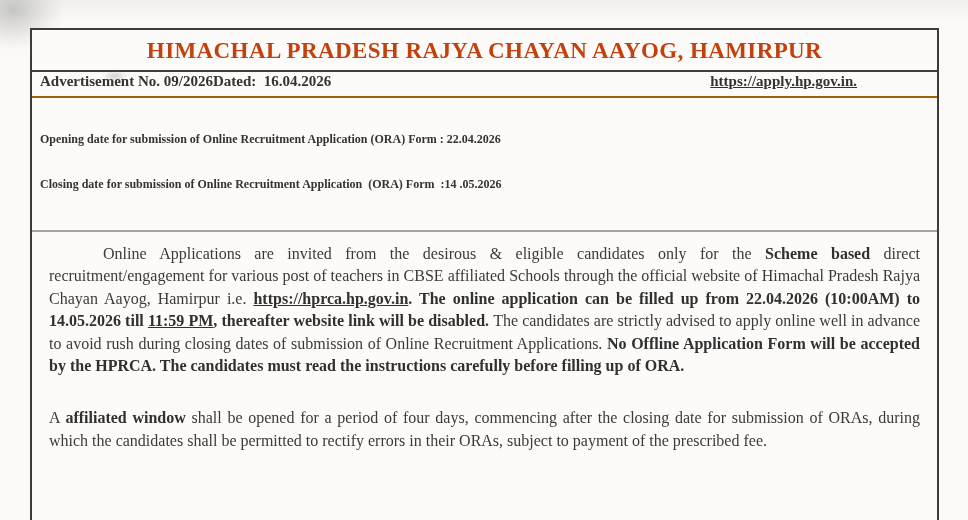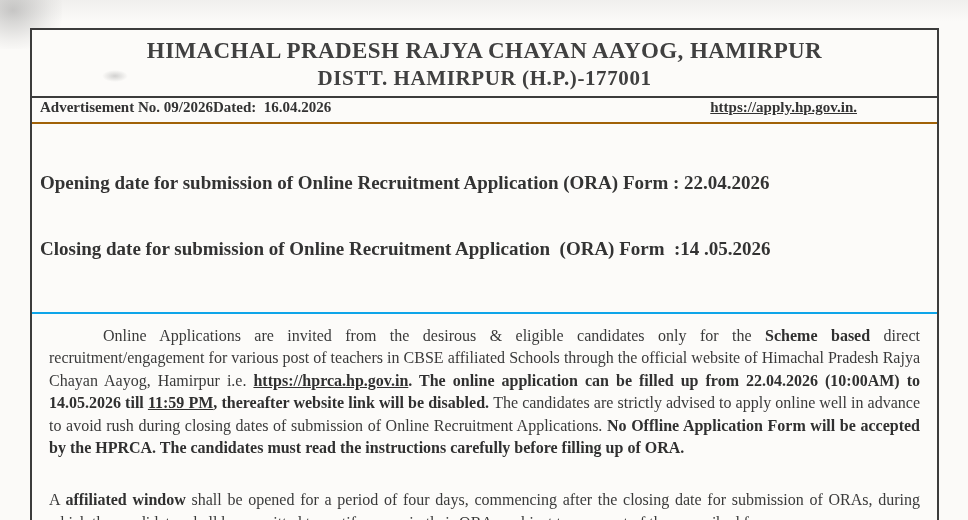--- a/index.html
+++ b/index.html
@@ -46,21 +46,21 @@
     border: 2px solid #3c3c3c;
     background: #fcfbf9;
     box-sizing: border-box;
     filter: blur(0.22px);
   }
 
   .title-box {
     border-bottom: 2px solid #3c3c3c;
     text-align: center;
     padding: 7px 8px 5px;
-    color: #404040;
+    color: #c2410c;
   }
   .title-line1 {
     font-size: 23px;
     font-weight: bold;
     letter-spacing: 0.4px;
     line-height: 28px;
   }
   .title-line2 {
     font-size: 21px;
     font-weight: bold;
@@ -81,23 +81,23 @@
   .adv-row .dated {
     font-family: Liberation Serif, serif;
   }
   .adv-row .website {
     margin-left: auto;
     margin-right: 72px;
     text-decoration: underline;
   }
 
   .dates-row {
-    border-bottom: 2px solid #0ea5e9;
+    border-bottom: 2px solid #a3a3a3;
     padding: 4px 8px 8px;
-    font-size: 19px;
+    font-size: 12px;
     font-weight: bold;
     color: #333;
     white-space: pre-wrap;
   }
   .dates-row .closing {
     margin-top: 0;
   }
 
   .body-box {
     padding: 3px 9px 0 9px;
@@ -116,21 +116,20 @@
 <body>
 
 <div class="top-wash"></div>
 <div class="smudge-corner"></div>
 
 <div class="doc">
   <div class="smudge-title"></div>
 
   <div class="title-box">
     <div class="title-line1">HIMACHAL PRADESH RAJYA CHAYAN AAYOG, HAMIRPUR</div>
-    <div class="title-line2">DISTT. HAMIRPUR (H.P.)-177001</div>
   </div>
 
   <div class="adv-row">
     <span>Advertisement No. 09/2026</span>
     <span class="dated">Dated:  16.04.2026</span>
     <span class="website">https://apply.hp.gov.in.</span>
   </div>
 
   <div class="dates-row">
     <div class="opening">Opening date for submission of Online Recruitment Application (ORA) Form : 22.04.2026</div>

